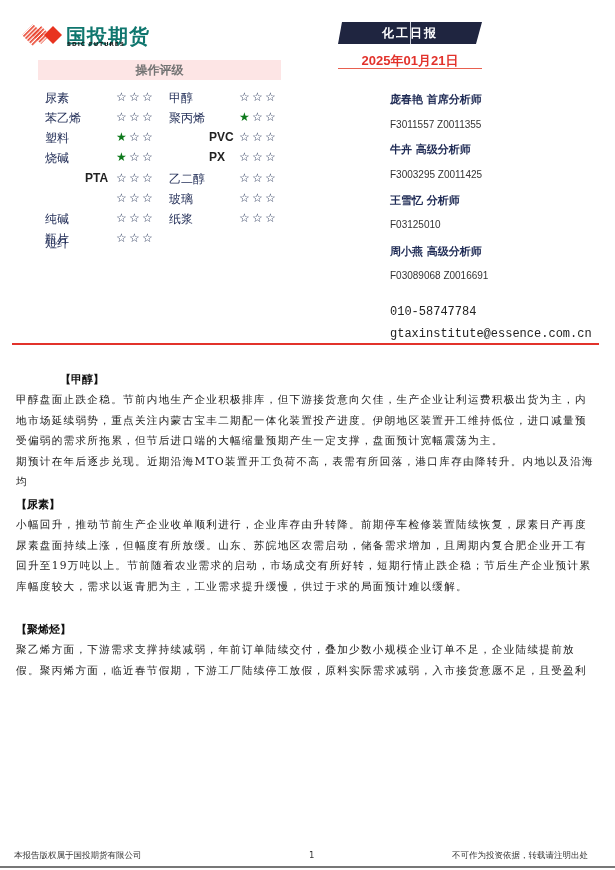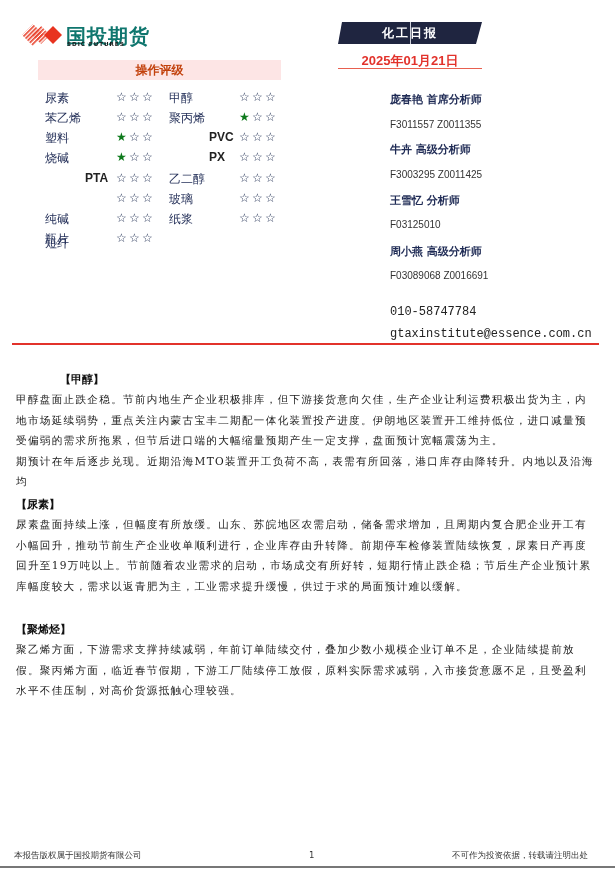--- a/index.html
+++ b/index.html
@@ -22,21 +22,21 @@
   #banner .txt { position: absolute; left: 0; right: 0; top: 3px; text-align: center;
                  color: #fff; font-weight: bold; font-size: 12px; letter-spacing: 2px; }
   #banner .sep { position: absolute; left: 72px; top: 0; width: 1px; height: 22px; background: #cfd2dc; }
 
   #date { left: 338px; top: 52px; width: 144px; text-align: center;
           font-family: "Liberation Sans", sans-serif; font-weight: bold; font-size: 13px; color: #e2322b; }
   #date-line { left: 338px; top: 68px; width: 144px; height: 1px; background: #e8604f; }
 
   
   #rating-title { left: 38px; top: 60px; width: 243px; height: 20px; background: #fde5e5;
-                  text-align: center; font-size: 12px; font-weight: bold; line-height: 20px; color: #c2410c; }
+                  text-align: center; font-size: 12px; font-weight: bold; line-height: 20px; color: #737373; }
 
   
   .rname { font-size: 12px; color: #1f2b55; }
   .rname.latin { font-family: "Liberation Sans", sans-serif; font-weight: bold; font-size: 12px; color: #222; margin-left: 40px; }
   .stars { font-family: "DejaVu Sans", sans-serif; font-size: 12px; letter-spacing: 0px; color: #2b3a5c; }
   .star { display: inline-block; width: 13px; text-align: center; }
   .star.on { color: #0e7a1c; }
 
   
   .an-name { font-size: 11px; font-weight: bold; color: #1f2b55; }
@@ -132,29 +132,28 @@
 <div class="abs sec-title" style="left:16px; top:372px;margin-left:44px;">【甲醇】</div>
 <div class="abs para" style="left:16px; top:389px;">
   <div>甲醇盘面止跌企稳。节前内地生产企业积极排库，但下游接货意向欠佳，生产企业让利运费积极出货为主，内</div>
   <div>地市场延续弱势，重点关注内蒙古宝丰二期配一体化装置投产进度。伊朗地区装置开工维持低位，进口减量预</div>
   <div>受偏弱的需求所拖累，但节后进口端的大幅缩量预期产生一定支撑，盘面预计宽幅震荡为主。</div>
   <div>期预计在年后逐步兑现。近期沿海MTO装置开工负荷不高，表需有所回落，港口库存由降转升。内地以及沿海均</div>
 </div>
 
 <div class="abs sec-title" style="left:16px; top:497px;">【尿素】</div>
 <div class="abs para" style="left:16px; top:514px;">
+  <div>小幅回升，推动节前生产企业收单顺利进行，企业库存由升转降。前期停车检修装置陆续恢复，尿素日产再度</div>
   <div>尿素盘面持续上涨，但幅度有所放缓。山东、苏皖地区农需启动，储备需求增加，且周期内复合肥企业开工有</div>
-  <div>小幅回升，推动节前生产企业收单顺利进行，企业库存由升转降。前期停车检修装置陆续恢复，尿素日产再度</div>
   <div>回升至19万吨以上。节前随着农业需求的启动，市场成交有所好转，短期行情止跌企稳；节后生产企业预计累</div>
   <div>库幅度较大，需求以返青肥为主，工业需求提升缓慢，供过于求的局面预计难以缓解。</div>
 </div>
 
 <div class="abs sec-title" style="left:16px; top:622px;">【聚烯烃】</div>
 <div class="abs para" style="left:16px; top:639px;">
   <div>聚乙烯方面，下游需求支撑持续减弱，年前订单陆续交付，叠加少数小规模企业订单不足，企业陆续提前放</div>
   <div>假。聚丙烯方面，临近春节假期，下游工厂陆续停工放假，原料实际需求减弱，入市接货意愿不足，且受盈利</div>
-  <div>水平不佳压制，对高价货源抵触心理较强。</div>
 </div>
 
 <div class="abs foot" style="left:14px;">本报告版权属于国投期货有限公司</div>
 <div class="abs foot" style="left:309px;">1</div>
 <div class="abs foot" style="left:452px;">不可作为投资依据，转载请注明出处</div>
 <div id="footer-line" class="abs"></div>
 
 </body></html>

